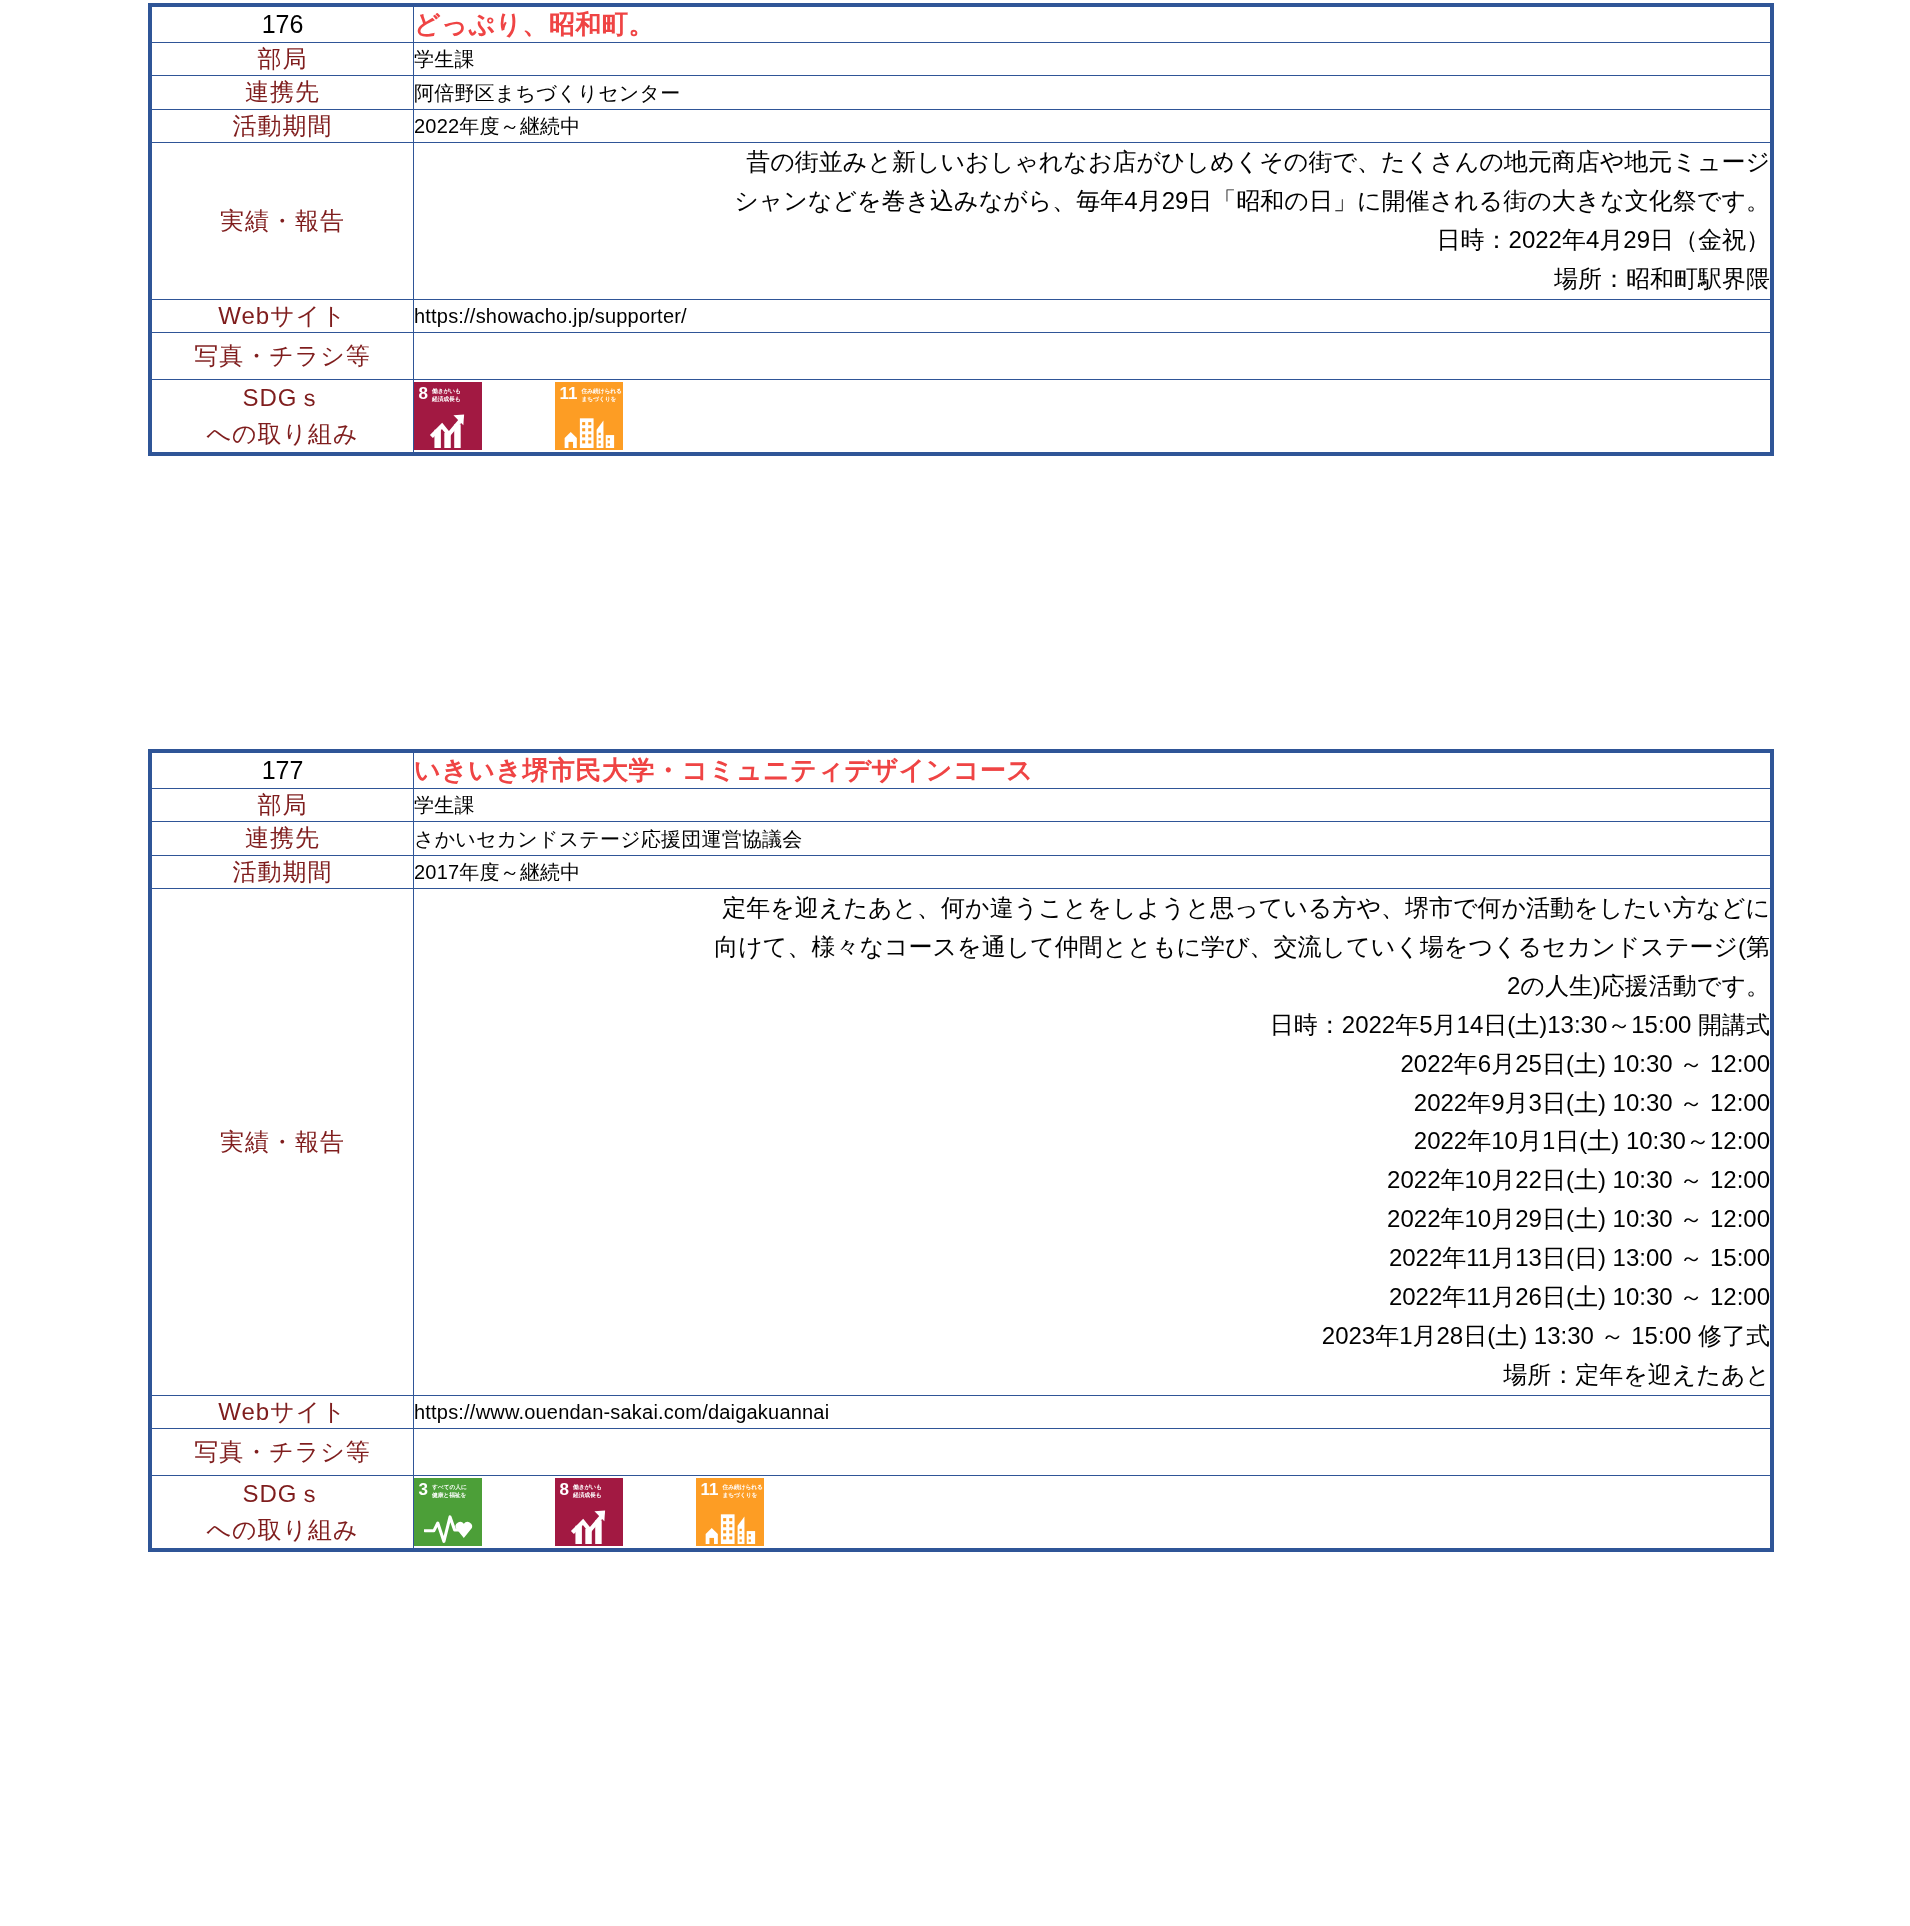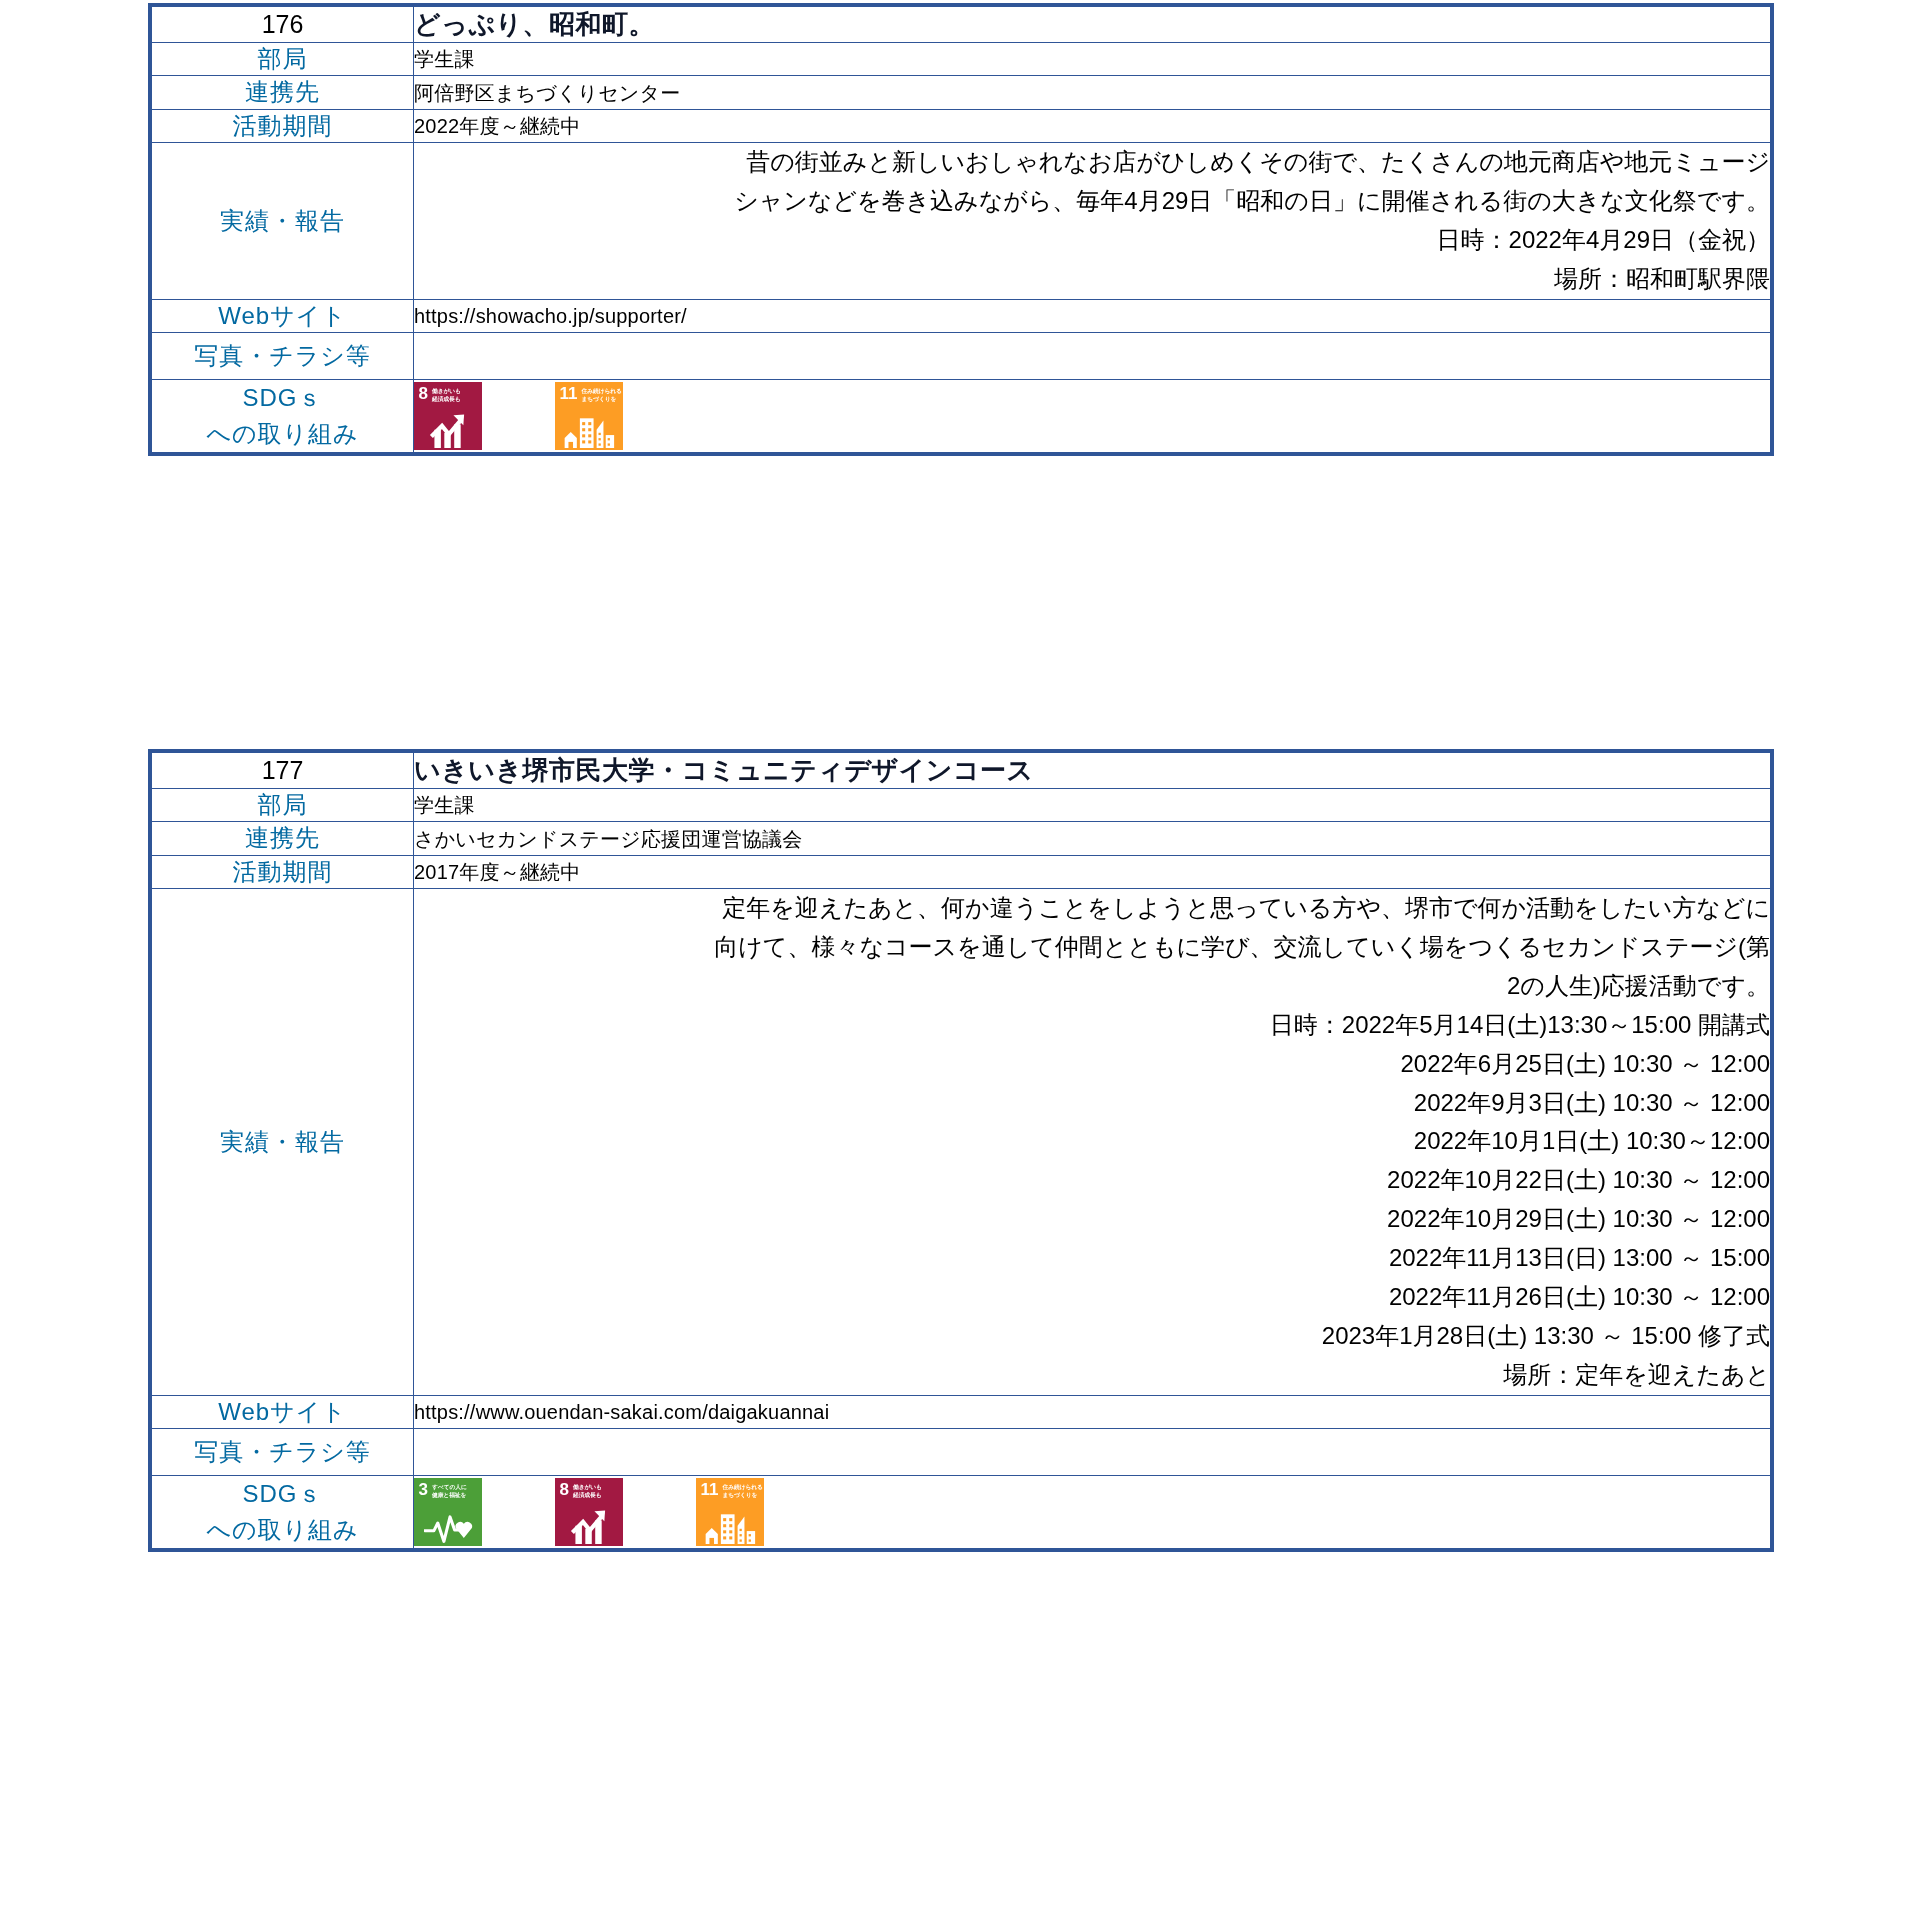--- a/index.html
+++ b/index.html
@@ -44,39 +44,39 @@
     padding: 0;
   }
   col.label-col { width: 262px; }
   col.value-col { width: auto; }
 
   .label-cell {
     text-align: center;
     font-size: 24px;
     line-height: 1.35;
     letter-spacing: 0.04em;
-    color: #0369a1;
+    color: #7f1d1d;
     padding: 10px 3.1px;
   }
   .label-cell.two-line { line-height: 1.5; }
 
   .value-cell {
     font-size: 20px;
     line-height: 1.4;
     padding: 10px 0 10px 14px;
     letter-spacing: 0.01em;
   }
 
   .num-cell {
     text-align: center;
     font-size: 25px;
     padding: 11.6px 3.1px;
   }
   .title-cell {
-    color: #0f172a;
+    color: #ef4444;
     font-weight: bold;
     font-size: 26px;
     letter-spacing: 0.02em;
     padding: 10.8px 0 10.8px 14px;
   }
 
   .body-cell {
     font-size: 24px;
     line-height: 1.62;
     padding: 15.4px 21px 15.4px 14px;

